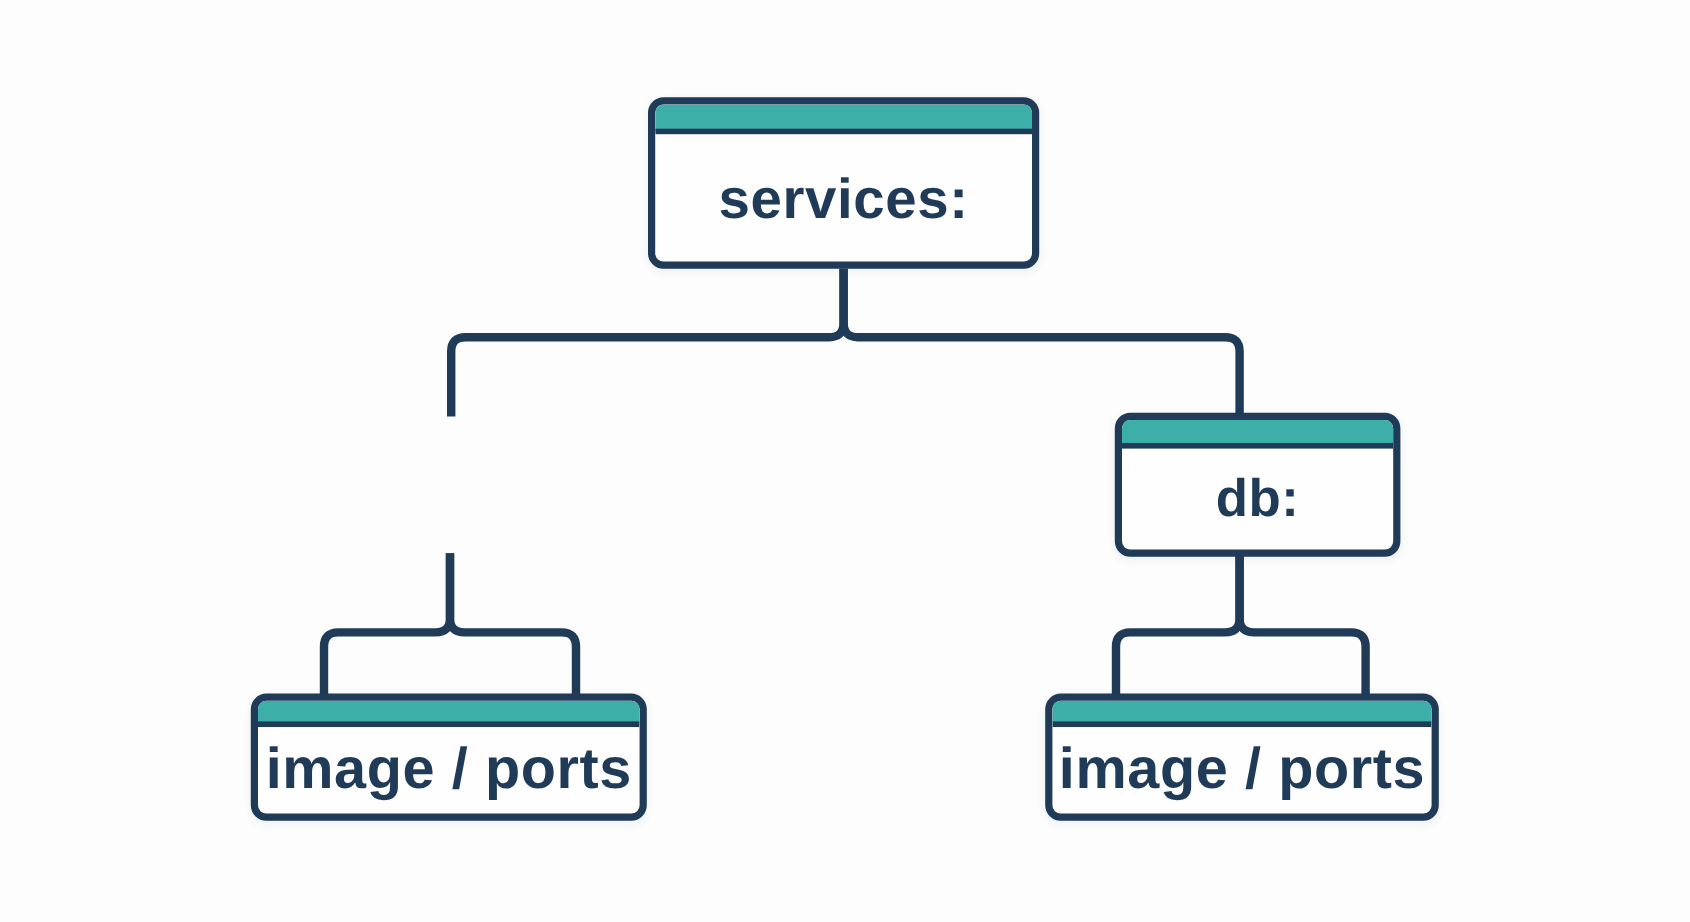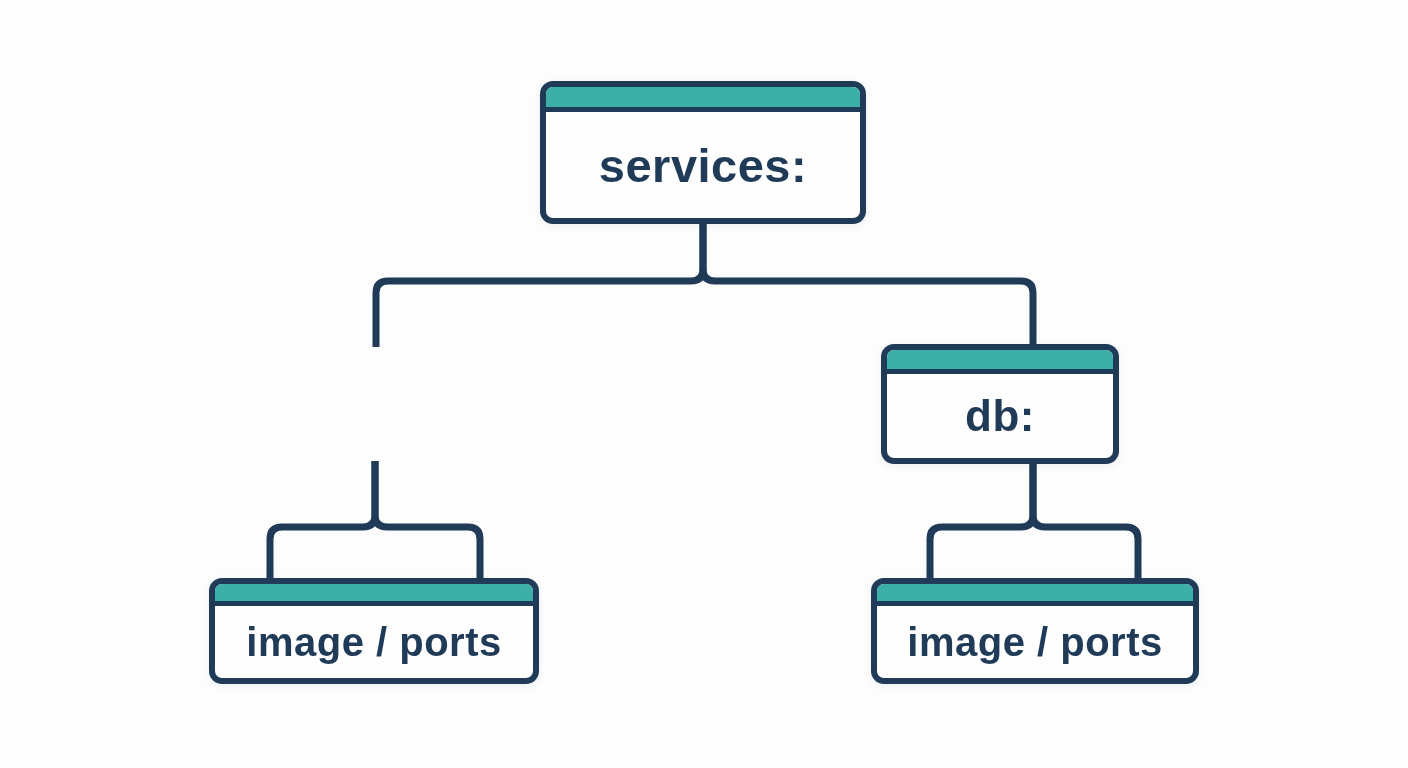--- a/index.html
+++ b/index.html
@@ -56,28 +56,28 @@
     letter-spacing:0.5px;
     line-height:1;
     white-space:nowrap;
   }
   
   .node-services{left:540px;top:81px;width:326px;height:143px;}
   .node-services .node-header{height:25px;}
   .node-services .node-label{font-size:47px;}
 
   .node-api{left:255px;top:344px;width:238px;height:120px;}
-  .node-db{left:881px;top:344px;width:238px;height:120px;}
+  .node-db{left:929px;top:344px;width:238px;height:120px;}
   .node-api .node-header,.node-db .node-header{height:24px;}
   .node-api .node-label,.node-db .node-label{font-size:44px;}
 
   .node-api-detail{left:209px;top:578px;width:330px;height:106px;}
   .node-db-detail{left:871px;top:578px;width:328px;height:106px;}
   .node-api-detail .node-header,.node-db-detail .node-header{height:22px;}
-  .node-api-detail .node-label,.node-db-detail .node-label{font-size:40px;}
+  .node-api-detail .node-label,.node-db-detail .node-label{font-size:48px;}
 </style>
 </head>
 <body>
 
 <div class="canvas">
 
   <svg class="connectors" viewBox="0 0 1408 768" xmlns="http://www.w3.org/2000/svg" aria-hidden="true">
 
     <path d="M 703 224 L 703 269 Q 703 281 691 281 L 388 281 Q 376 281 376 293 L 376 347"></path>
 

